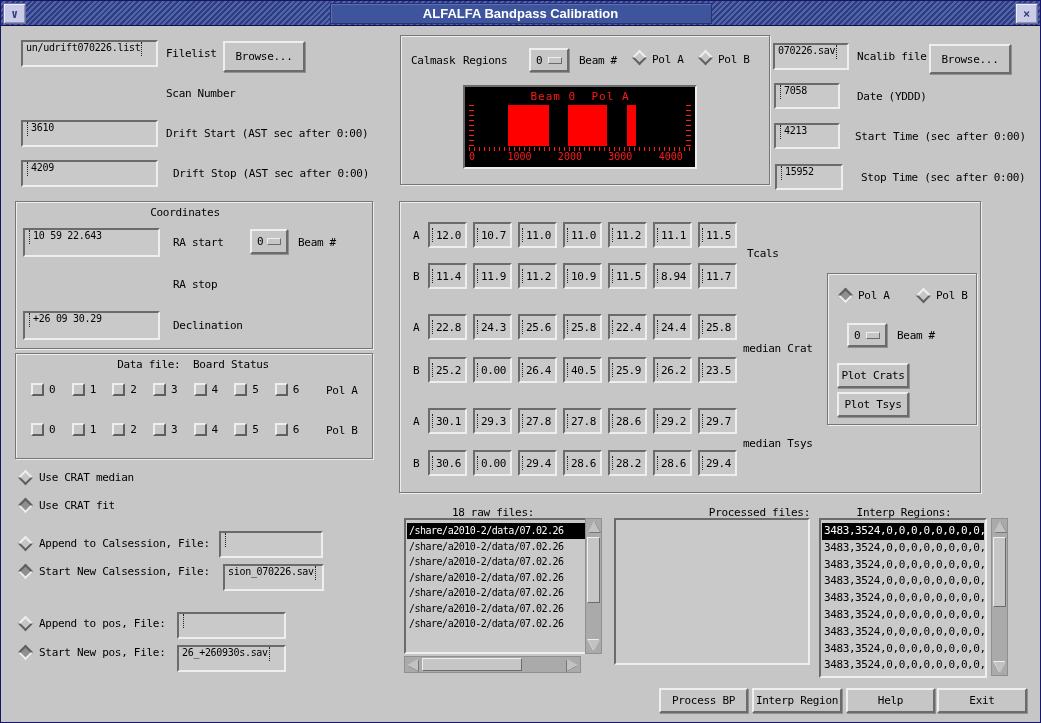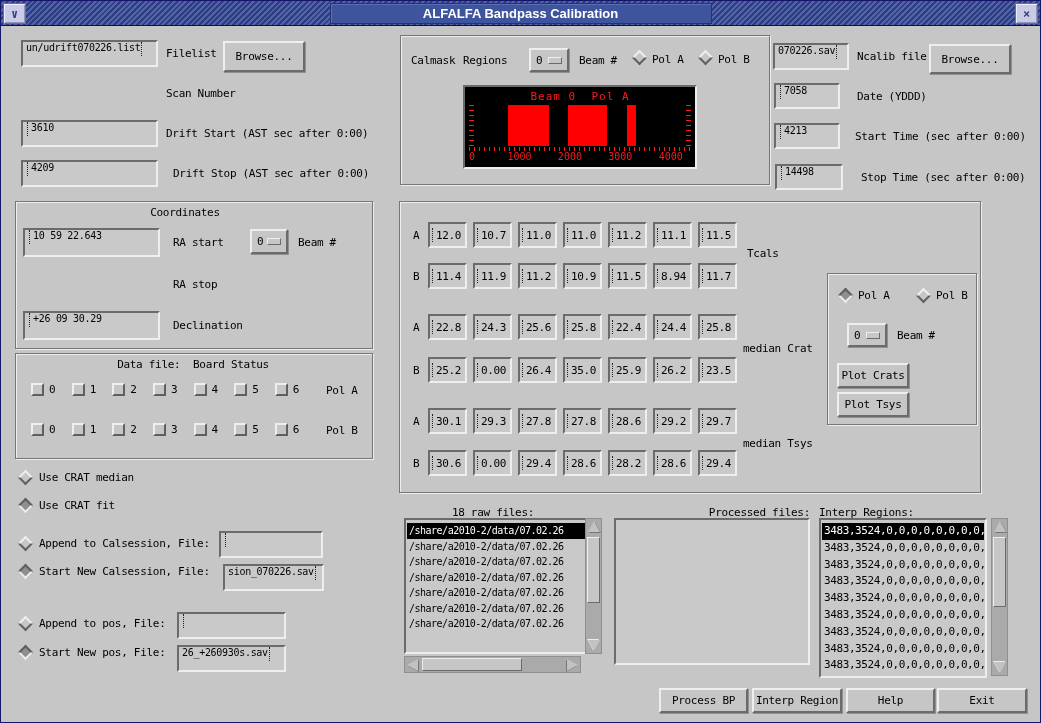--- a/index.html
+++ b/index.html
@@ -162,21 +162,21 @@
       <span class="cursor"></span><span>7058</span>
     </div>
     <span class="lbl" style="left:856px;top:65px">Date (YDDD)</span>
 
     <div class="tfield" style="left:773px;top:98px;width:66px;height:26px">
       <span class="cursor"></span><span>4213</span>
     </div>
     <span class="lbl" style="left:854px;top:105px">Start Time (sec after 0:00)</span>
 
     <div class="tfield" style="left:774px;top:139px;width:68px;height:26px">
-      <span class="cursor"></span><span>14498</span>
+      <span class="cursor"></span><span>15952</span>
     </div>
     <span class="lbl" style="left:860px;top:146px">Stop Time (sec after 0:00)</span>
 
     <div class="frame" style="left:14px;top:176px;width:356px;height:146px"></div>
     <span class="frame-title" style="left:14px;top:181px;width:340px">Coordinates</span>
     <div class="tfield" style="left:22px;top:203px;width:137px;height:29px">
       <span class="cursor"></span><span>10 59 22.643</span>
     </div>
     <span class="lbl" style="left:172px;top:211px">RA start</span>
     <div class="optmenu" style="left:249px;top:204px;width:38px;height:25px">
@@ -314,21 +314,21 @@
         <div class="vfield"><span class="cursor"></span><span>25.8</span></div>
         <div class="vfield"><span class="cursor"></span><span>22.4</span></div>
         <div class="vfield"><span class="cursor"></span><span>24.4</span></div>
         <div class="vfield"><span class="cursor"></span><span>25.8</span></div>
       </div>
     <div class="cal-row" style="left:412px;top:332px">
       <span class="rowlbl">B</span>
     <div class="vfield"><span class="cursor"></span><span>25.2</span></div>
         <div class="vfield"><span class="cursor"></span><span>0.00</span></div>
         <div class="vfield"><span class="cursor"></span><span>26.4</span></div>
-        <div class="vfield"><span class="cursor"></span><span>35.0</span></div>
+        <div class="vfield"><span class="cursor"></span><span>40.5</span></div>
         <div class="vfield"><span class="cursor"></span><span>25.9</span></div>
         <div class="vfield"><span class="cursor"></span><span>26.2</span></div>
         <div class="vfield"><span class="cursor"></span><span>23.5</span></div>
       </div>
     <span class="lbl" style="left:742px;top:317px">median Crat</span>
 
     <div class="cal-row" style="left:412px;top:383px">
       <span class="rowlbl">A</span>
     <div class="vfield"><span class="cursor"></span><span>30.1</span></div>
         <div class="vfield"><span class="cursor"></span><span>29.3</span></div>
@@ -384,21 +384,21 @@
     </div>
     <div class="hsb" style="left:403px;top:631px;width:177px;height:17px">
       <span class="tri left" style="left:2px;top:2px"></span>
       <div class="sb-thumb" style="left:17px;top:1px;bottom:1px;width:98px"></div>
       <span class="tri right" style="right:2px;top:2px"></span>
     </div>
 
     <span class="lbl" style="left:613px;top:481px;width:196px;text-align:right">Processed files:</span>
     <div class="listbox" style="left:613px;top:493px;width:196px;height:147px"></div>
 
-    <span class="lbl" style="left:818px;top:481px;width:170px;text-align:left">Interp Regions:</span>
+    <span class="lbl" style="left:818px;top:481px;width:170px;text-align:center">Interp Regions:</span>
     <div class="listbox interp" style="left:818px;top:493px;width:168px;height:160px">
         <div class="list-item selected">3483,3524,0,0,0,0,0,0,0,0,</div>
         <div class="list-item">3483,3524,0,0,0,0,0,0,0,0,</div>
         <div class="list-item">3483,3524,0,0,0,0,0,0,0,0,</div>
         <div class="list-item">3483,3524,0,0,0,0,0,0,0,0,</div>
         <div class="list-item">3483,3524,0,0,0,0,0,0,0,0,</div>
         <div class="list-item">3483,3524,0,0,0,0,0,0,0,0,</div>
         <div class="list-item">3483,3524,0,0,0,0,0,0,0,0,</div>
         <div class="list-item">3483,3524,0,0,0,0,0,0,0,0,</div>
         <div class="list-item">3483,3524,0,0,0,0,0,0,0,0,</div>

